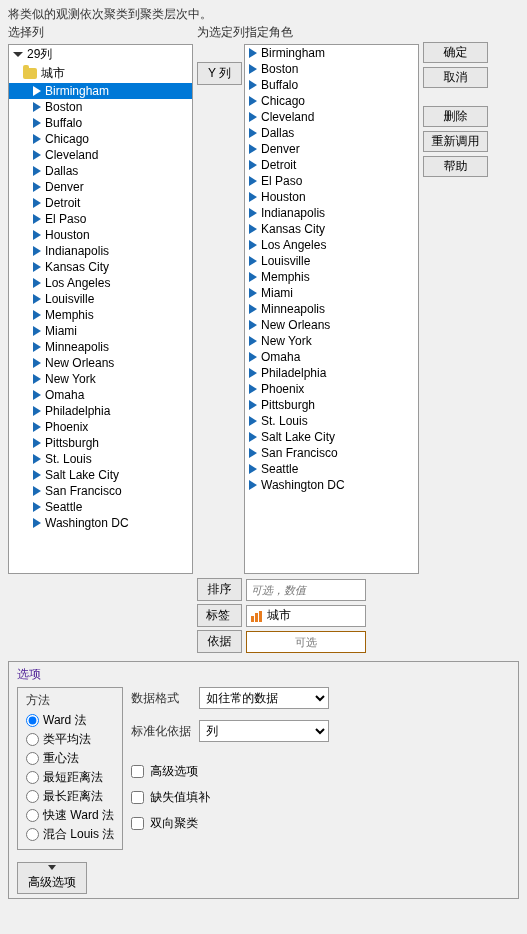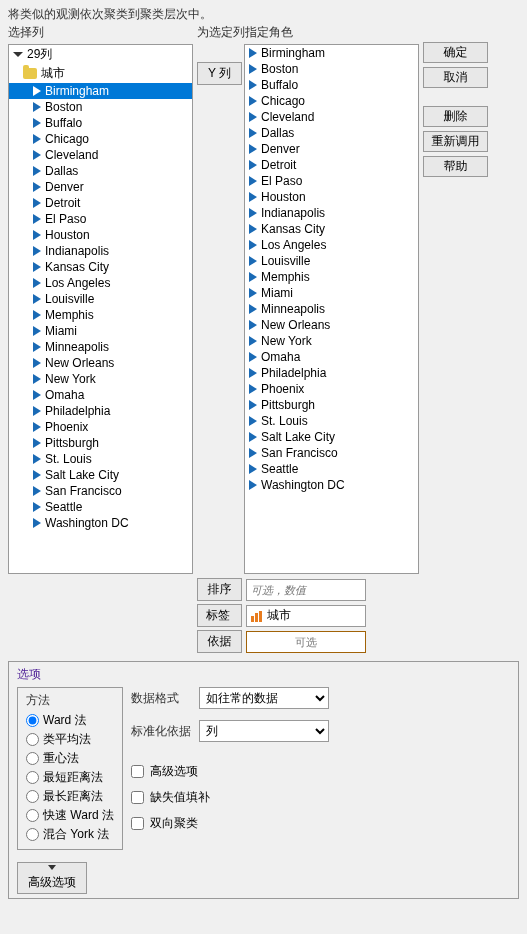--- a/index.html
+++ b/index.html
@@ -627,21 +627,21 @@
         <div class="radio-item">
           <input type="radio" name="method" style="">
           <span>最长距离法</span>
         </div>
         <div class="radio-item">
           <input type="radio" name="method" style="">
           <span>快速 Ward 法</span>
         </div>
         <div class="radio-item">
           <input type="radio" name="method" style="">
-          <span>混合 York 法</span>
+          <span>混合 Louis 法</span>
         </div>
       </div>
       <div style="display:flex;flex-direction:column;gap:6px;">
         <div class="form-row">
           <span class="form-label">数据格式</span>
           <select class="form-select">
             <option>如往常的数据</option>
           </select>
         </div>
         <div class="form-row">

